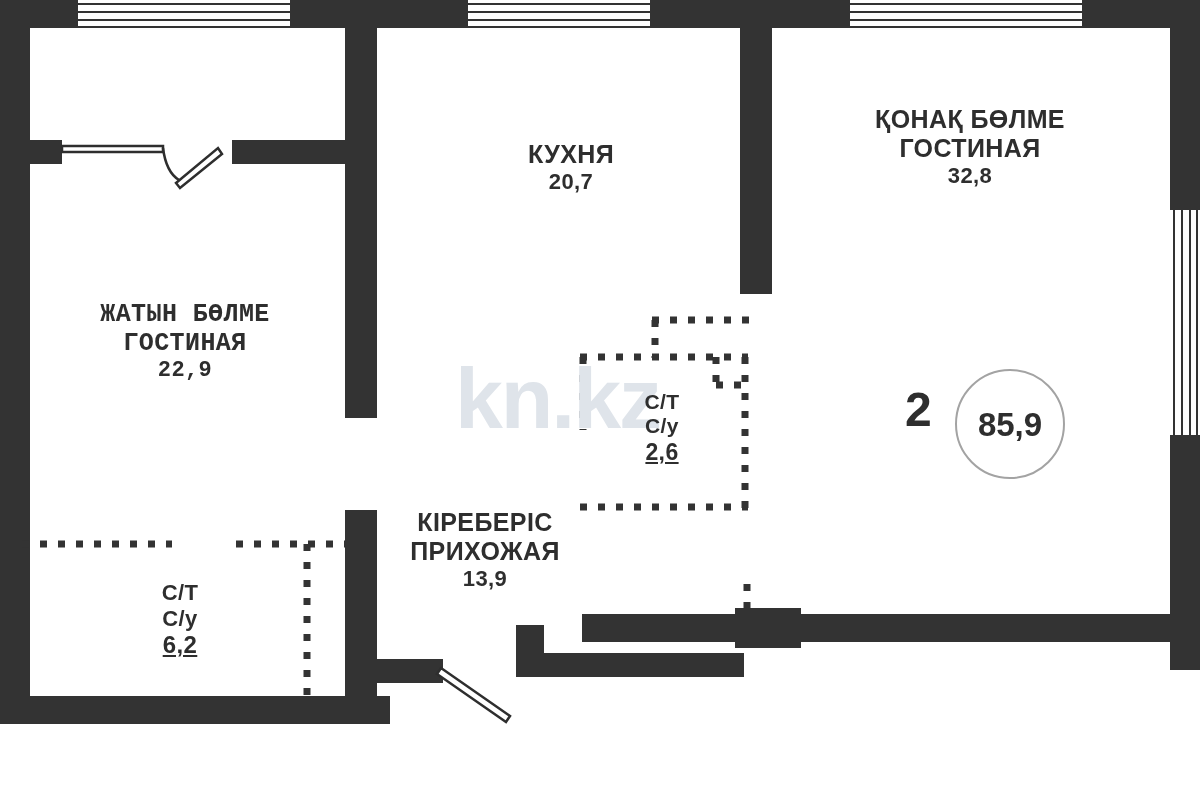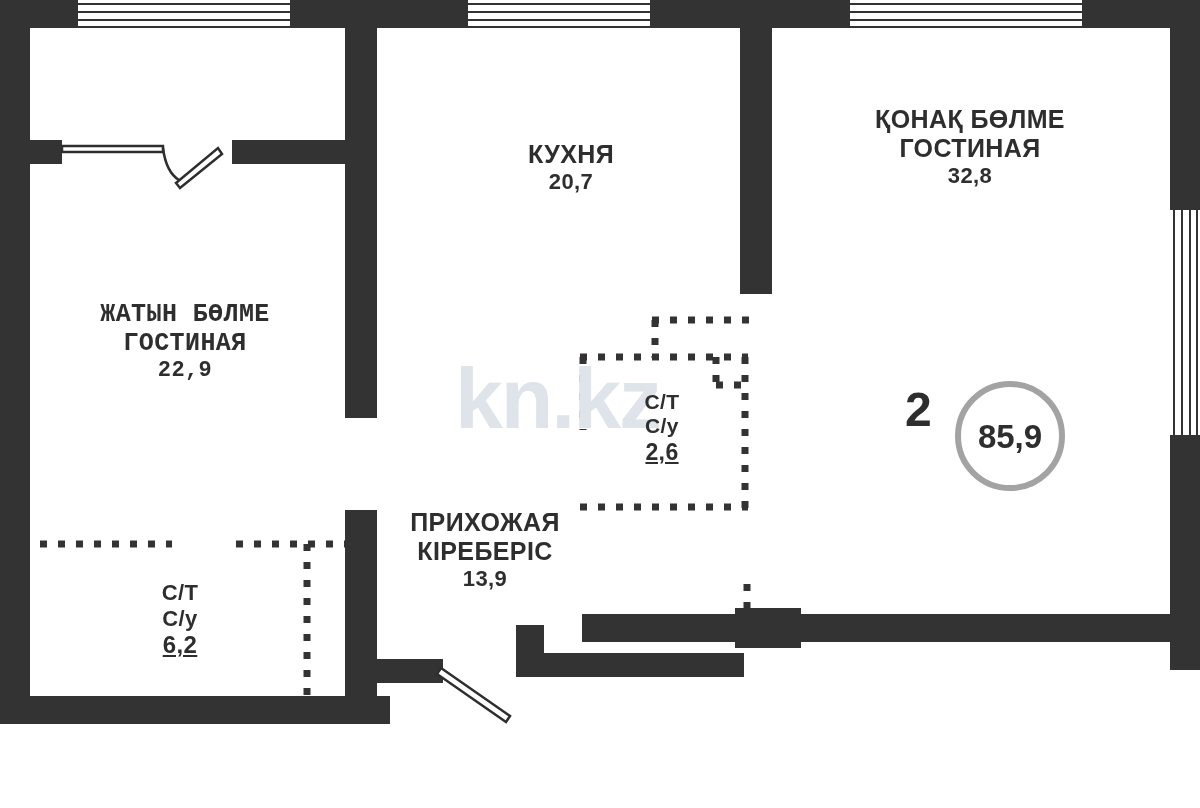--- a/index.html
+++ b/index.html
@@ -63,24 +63,24 @@
     left: 0px;
     top: 26px;
     font-size: 48px;
     font-weight: bold;
     color: #2e2e2e;
     line-height: 1;
   }
   #total-circle {
     position: absolute;
     left: 50px;
-    top: 21px;
+    top: 9px;
     width: 110px;
     height: 110px;
-    border: 6px solid #a3a3a3;
+    border: 2px solid #a3a3a3;
     border-radius: 50%;
     box-sizing: border-box;
     display: flex;
     align-items: center;
     justify-content: center;
   }
   #total-area {
     font-size: 33px;
     font-weight: bold;
     color: #2e2e2e;
@@ -225,22 +225,22 @@
     <span class="ln area">20,7</span>
   </div>
 
   <div class="room-label" style="left:840px; top:105px; width:260px;">
     <span class="ln kz">ҚОНАҚ БӨЛМЕ</span>
     <span class="ln ru">ГОСТИНАЯ</span>
     <span class="ln area">32,8</span>
   </div>
 
   <div class="room-label" style="left:385px; top:508px; width:200px;">
+    <span class="ln kz">КІРЕБЕРІС</span>
     <span class="ln ru">ПРИХОЖАЯ</span>
-    <span class="ln kz">КІРЕБЕРІС</span>
     <span class="ln area">13,9</span>
   </div>
 
   <div class="room-label label-small" style="left:110px; top:580px; width:140px;">
     <span class="ln kz">С/Т</span>
     <span class="ln ru">С/у</span>
     <span class="ln area">6,2</span>
   </div>
 
   <div class="room-label label-tiny" style="left:600px; top:390px; width:124px;">

